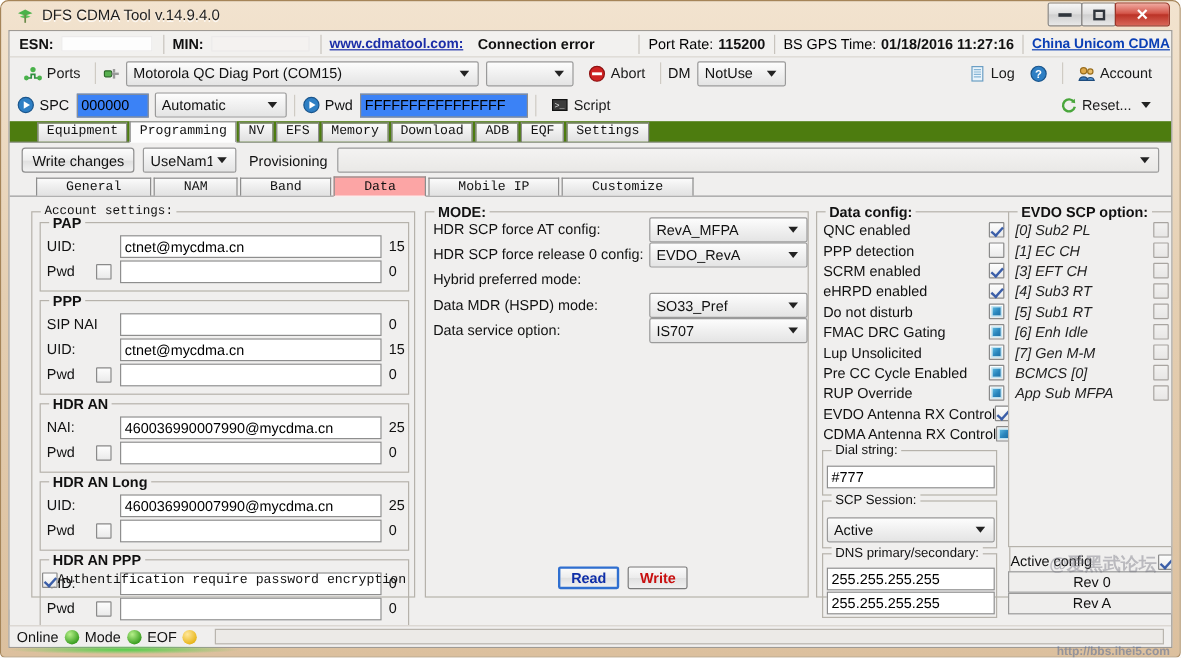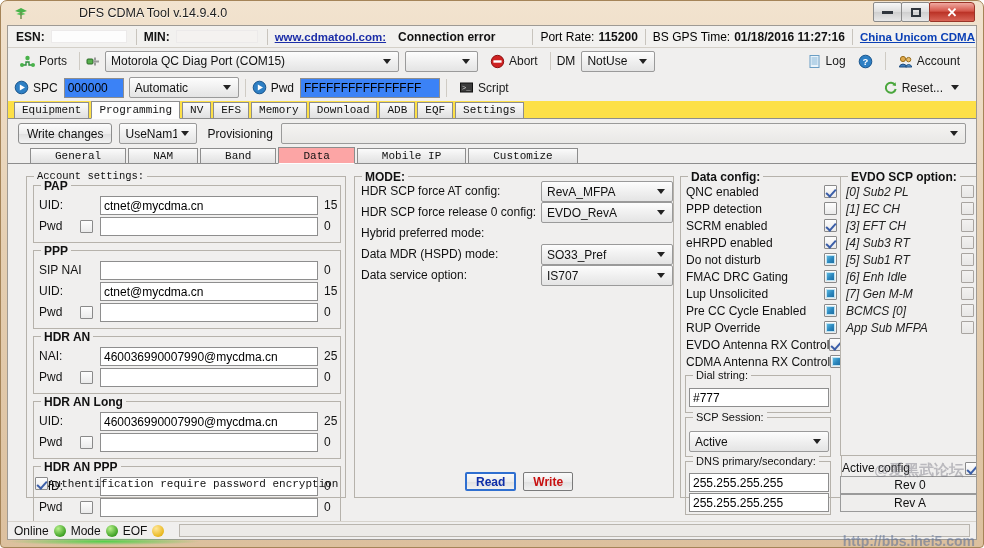--- a/index.html
+++ b/index.html
@@ -31,21 +31,20 @@
   .tb-icon {
     width: 16px; height: 16px; margin-right: 6px;
     position: relative; flex: none;
   }
   .tb-icon svg { display:block; }
   .tb-title {
     font-size: 12.5px; color: #1d1d1d;
     font-family: "Liberation Sans", sans-serif;
     text-shadow: 0 1px 0 rgba(255,255,255,0.75);
     white-space: nowrap;
-    margin-left: 44px;
   }
   .winbtns {
     position: absolute; right: 2px; top: 1px;
     display: flex; align-items: center;
   }
   .wb {
     width: 29px; height: 20px;
     border: 1px solid #8a8a8a;
     background: linear-gradient(180deg,#f7f7f7 0%, #dedede 48%, #cfcfcf 52%, #e8e8e8 100%);
     margin-left: -1px;
@@ -131,22 +130,22 @@
     height: 20px; border: 1px solid #8e8e8e; background:#3b82f6;
     display:flex; align-items:center; padding: 0 3px;
     font-size: 12px; color:#000;
   }
   .ttl-sep { width:1px; height:18px; background:#cfcbc4; margin:0 6px; }
 
   
   .tabstrip {
     display:flex; align-items:flex-end;
     height: 18px;
-    padding-left: 6px;
-    background: #fde047;
+    padding-left: 23px;
+    background: #4d7c0f;
     border-bottom: 1px solid #8d8d8d;
     font-family: "Liberation Mono", monospace;
     font-size: 11px;
   }
   .tab {
     height: 16px; line-height: 15px;
     padding: 0 7px;
     border: 1px solid #8d8d8d;
     border-bottom: none;
     background: linear-gradient(180deg,#fbfbfb 0%, #ececec 55%, #e0e0e0 100%);
@@ -740,14 +739,14 @@
       <span class="dot green"></span>
       <span>Mode</span>
       <span class="dot green"></span>
       <span>EOF</span>
       <span class="dot yellow"></span>
       <div class="progbar"></div>
     </div>
   </div>
 
   <div class="greenglow"></div>
-  <div class="wm" style="right:8px; bottom:-2px; font-size:14px; color:rgba(90,110,150,0.55);">http://bbs.ihei5.com</div>
+  <div class="wm" style="right:8px; bottom:-2px; font-size:10px; color:rgba(90,110,150,0.55);">http://bbs.ihei5.com</div>
 </div>
 
 </body></html>

